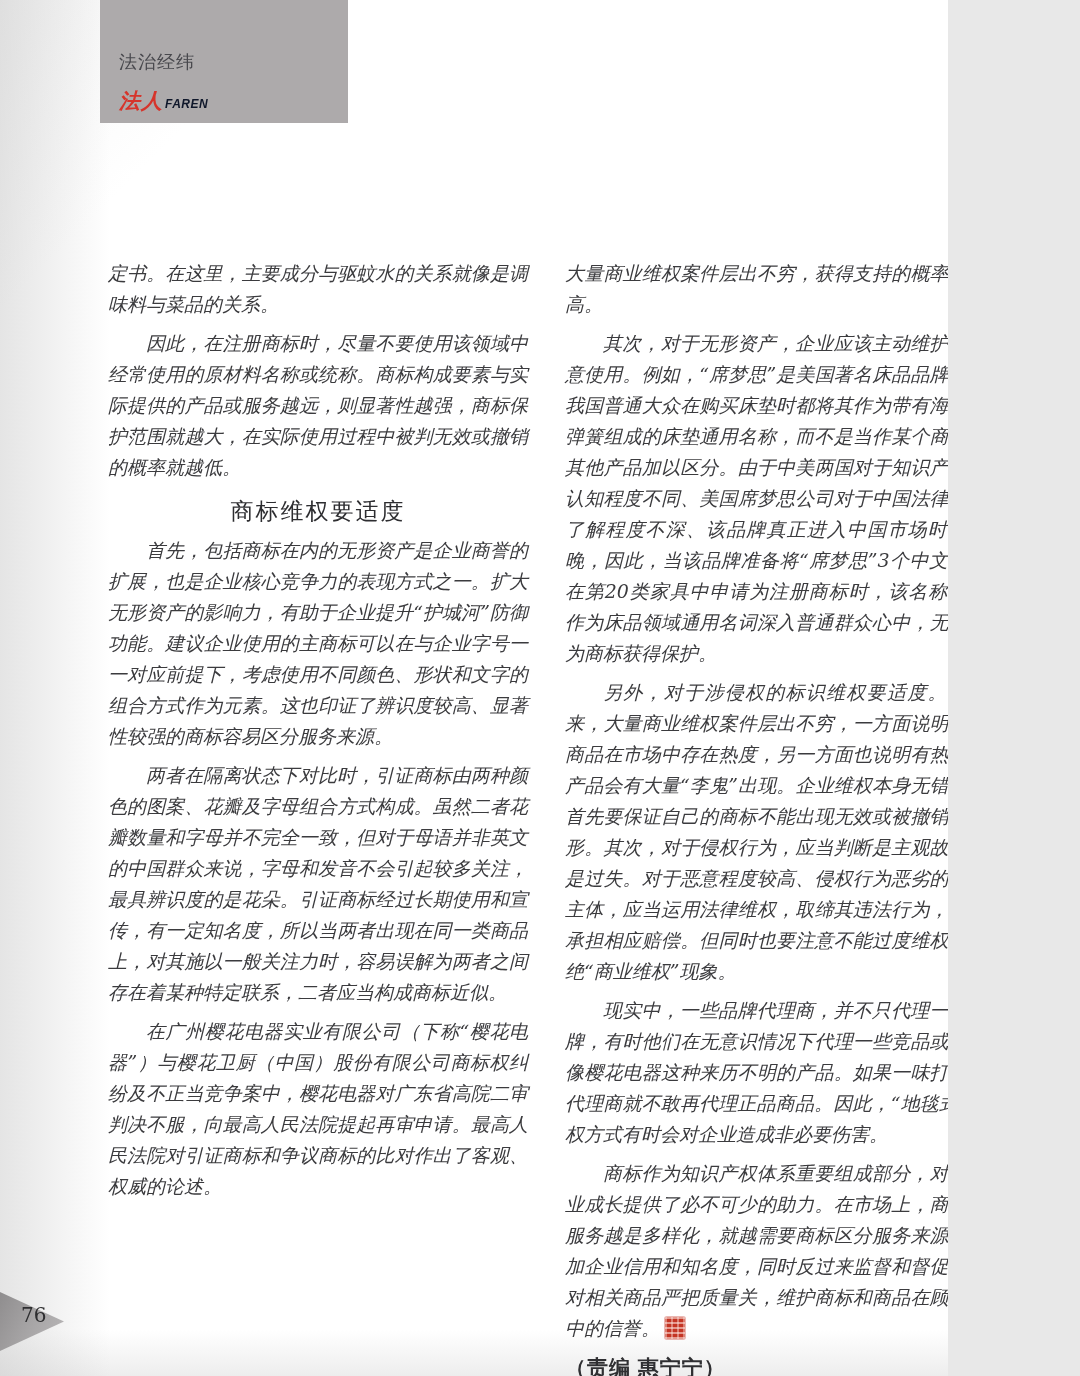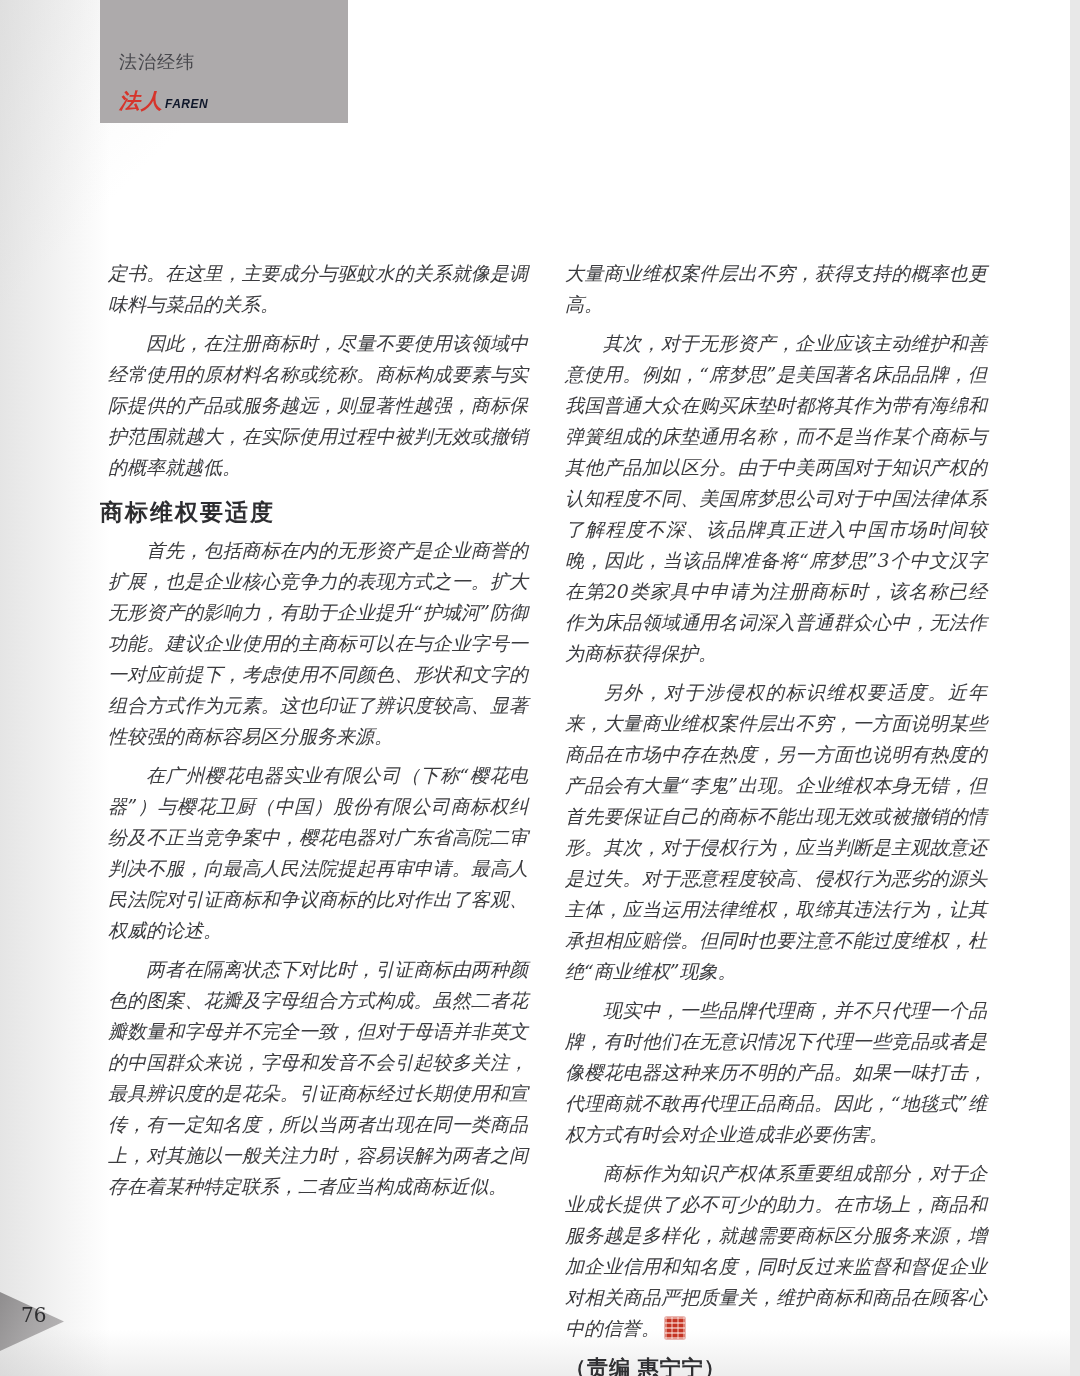--- a/index.html
+++ b/index.html
@@ -1,18 +1,18 @@
 <!DOCTYPE html>
 <html><head>
 <meta charset="utf-8">
 <style>
   html,body{margin:0;padding:0;background:#e8e8e8;}
   .page{
     position:relative;
-    width:1070px;height:1376px;
+    width:948px;height:1376px;
     background-color:#ffffff;
     background-image:
       linear-gradient(to right, rgba(196,196,196,.45) 0px, rgba(255,255,255,0) 110px),
       linear-gradient(to top, rgba(210,210,210,.40) 0px, rgba(255,255,255,0) 46px),
       linear-gradient(135deg, rgba(225,225,225,.35) 0px, rgba(255,255,255,0) 220px);
     overflow:hidden;
     font-family:"DejaVu Serif","Liberation Serif",serif;
   }
   
   .header-box{
@@ -40,22 +40,22 @@
     font-size:19px;line-height:31px;color:#3b3b3e;
     text-align:justify;
   }
   .col-left{left:100px;width:436px;}
   .col-right{left:557px;width:438px;}
   .column p{margin:8px;font-style:italic;}
   p.ind{text-indent:2em;}
   p.cont{text-indent:0;}
   .heading{
     margin:13px 0 4px;
-    text-align:left;
-    font-size:23px;font-weight:bold;font-style:normal;
+    text-align:center;
+    font-size:23px;font-weight:normal;font-style:normal;
     color:#2d2d30;letter-spacing:2px;
     font-family:"DejaVu Serif","Liberation Serif",serif;
   }
   .seal{
     display:inline-block;width:20px;height:22px;
     margin-left:5px;vertical-align:-4px;border-radius:2px;
     background:
       repeating-linear-gradient(0deg, rgba(255,235,230,.55) 0 2px, rgba(255,255,255,0) 2px 5px),
       repeating-linear-gradient(90deg, rgba(255,240,235,.4) 0 2px, rgba(255,255,255,0) 2px 6px),
       #c43524;
@@ -92,22 +92,22 @@
       <span class="logo-cn">法人</span>
       <span class="logo-en">FAREN</span>
     </div>
   </div>
 
   <div class="column col-left">
     <p class="cont">定书。在这里，主要成分与驱蚊水的关系就像是调味料与菜品的关系。</p>
     <p class="ind">因此，在注册商标时，尽量不要使用该领域中经常使用的原材料名称或统称。商标构成要素与实际提供的产品或服务越远，则显著性越强，商标保护范围就越大，在实际使用过程中被判无效或撤销的概率就越低。</p>
     <h2 class="heading">商标维权要适度</h2>
     <p class="ind">首先，包括商标在内的无形资产是企业商誉的扩展，也是企业核心竞争力的表现方式之一。扩大无形资产的影响力，有助于企业提升“护城河”防御功能。建议企业使用的主商标可以在与企业字号一一对应前提下，考虑使用不同颜色、形状和文字的组合方式作为元素。这也印证了辨识度较高、显著性较强的商标容易区分服务来源。</p>
+    <p class="ind">两者在隔离状态下对比时，引证商标由两种颜色的图案、花瓣及字母组合方式构成。虽然二者花瓣数量和字母并不完全一致，但对于母语并非英文的中国群众来说，字母和发音不会引起较多关注，最具辨识度的是花朵。引证商标经过长期使用和宣传，有一定知名度，所以当两者出现在同一类商品上，对其施以一般关注力时，容易误解为两者之间存在着某种特定联系，二者应当构成商标近似。</p>
     <p class="ind">在广州樱花电器实业有限公司（下称“樱花电器”）与樱花卫厨（中国）股份有限公司商标权纠纷及不正当竞争案中，樱花电器对广东省高院二审判决不服，向最高人民法院提起再审申请。最高人民法院对引证商标和争议商标的比对作出了客观、权威的论述。</p>
-    <p class="ind">两者在隔离状态下对比时，引证商标由两种颜色的图案、花瓣及字母组合方式构成。虽然二者花瓣数量和字母并不完全一致，但对于母语并非英文的中国群众来说，字母和发音不会引起较多关注，最具辨识度的是花朵。引证商标经过长期使用和宣传，有一定知名度，所以当两者出现在同一类商品上，对其施以一般关注力时，容易误解为两者之间存在着某种特定联系，二者应当构成商标近似。</p>
   </div>
 
   <div class="column col-right">
     <p class="cont">大量商业维权案件层出不穷，获得支持的概率也更高。</p>
     <p class="ind">其次，对于无形资产，企业应该主动维护和善意使用。例如，“席梦思”是美国著名床品品牌，但我国普通大众在购买床垫时都将其作为带有海绵和弹簧组成的床垫通用名称，而不是当作某个商标与其他产品加以区分。由于中美两国对于知识产权的认知程度不同、美国席梦思公司对于中国法律体系了解程度不深、该品牌真正进入中国市场时间较晚，因此，当该品牌准备将“席梦思”3个中文汉字在第20类家具中申请为注册商标时，该名称已经作为床品领域通用名词深入普通群众心中，无法作为商标获得保护。</p>
     <p class="ind">另外，对于涉侵权的标识维权要适度。近年来，大量商业维权案件层出不穷，一方面说明某些商品在市场中存在热度，另一方面也说明有热度的产品会有大量“李鬼”出现。企业维权本身无错，但首先要保证自己的商标不能出现无效或被撤销的情形。其次，对于侵权行为，应当判断是主观故意还是过失。对于恶意程度较高、侵权行为恶劣的源头主体，应当运用法律维权，取缔其违法行为，让其承担相应赔偿。但同时也要注意不能过度维权，杜绝“商业维权”现象。</p>
     <p class="ind">现实中，一些品牌代理商，并不只代理一个品牌，有时他们在无意识情况下代理一些竞品或者是像樱花电器这种来历不明的产品。如果一味打击，代理商就不敢再代理正品商品。因此，“地毯式”维权方式有时会对企业造成非必要伤害。</p>
     <p class="ind"><span>商标作为知识产权体系重要组成部分，对于企业成长提供了必不可少的助力。在市场上，商品和服务越是多样化，就越需要商标区分服务来源，增加企业信用和知名度，同时反过来监督和督促企业对相关商品严把质量关，维护商标和商品在顾客心中的信誉。</span><span class="seal"></span></p>
     <p class="byline">（责编 惠宁宁）</p>
   </div>

